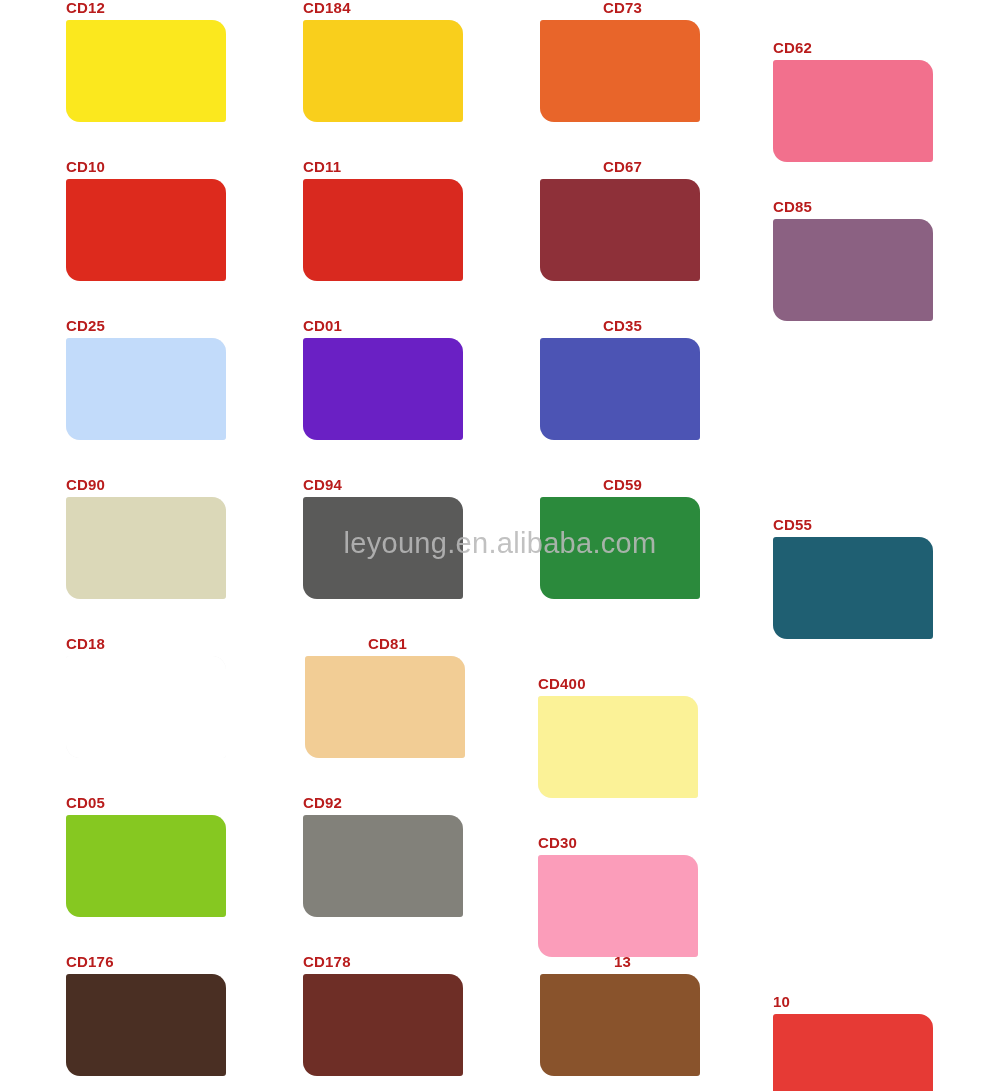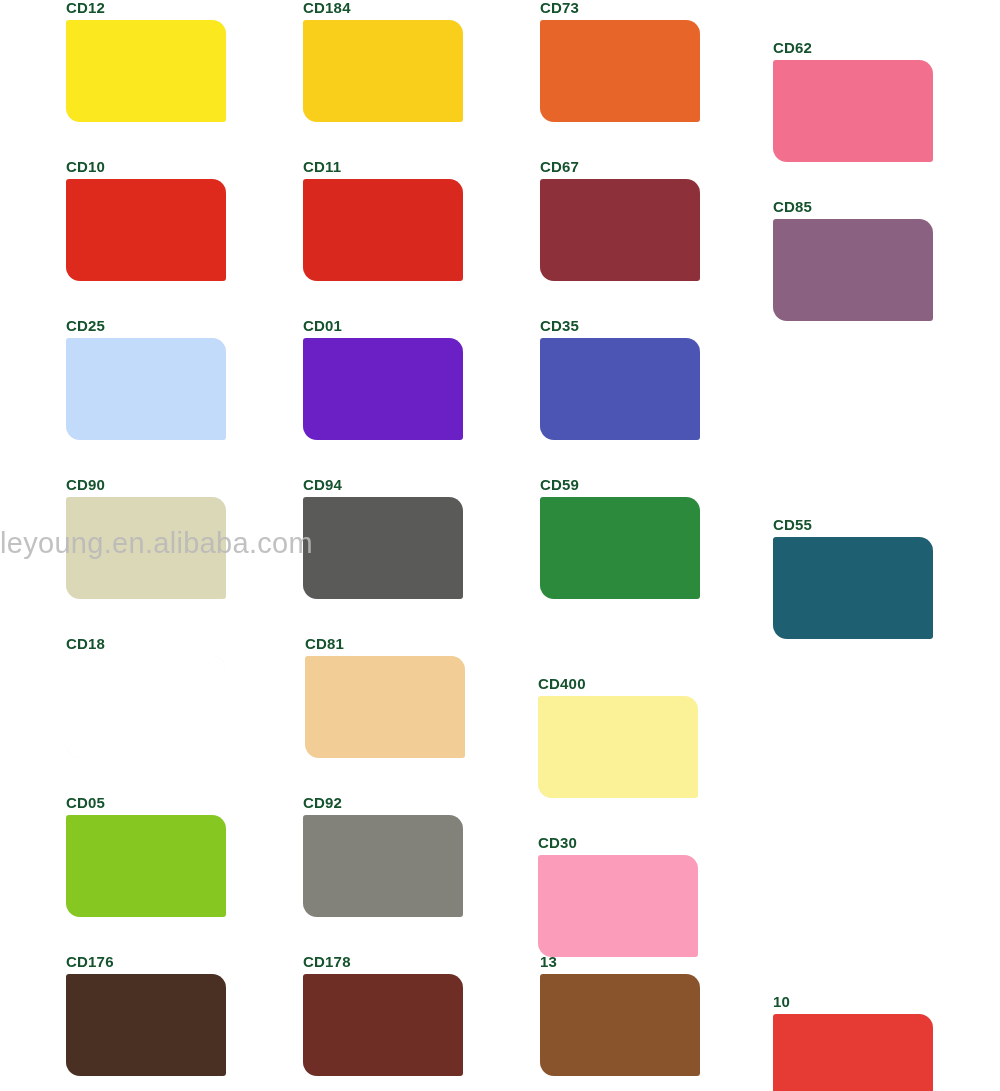--- a/index.html
+++ b/index.html
@@ -30,48 +30,49 @@
 
   .swatch-cell {
     width: 235px;
     box-sizing: border-box;
     position: relative;
   }
 
   .swatch-label {
     font-size: 15px;
     font-weight: bold;
-    color: #14532d;
+    color: #b91c1c;
     letter-spacing: 0.2px;
     line-height: 1;
     padding-left: 8px;
     height: 20px;
     display: block;
     white-space: nowrap;
   }
 
   .swatch-chip {
     width: 160px;
     height: 102px;
     margin-left: 8px;
     border-radius: 3px 14px 3px 14px;
     box-shadow: 0 0 0.5px rgba(0,0,0,0.06);
   }
 
   
   .col-0 { padding-left: 58px; }
   .col-1 { padding-left: 60px; }
-  .col-2 { padding-left: 62px; }
+  .col-2 { padding-left: 62px; text-align: center; }
   .col-3 { padding-left: 60px; margin-top: 40px; }
 
   #watermark {
     position: absolute;
     top: 527px;
     left: 0;
     width: 1000px;
+    text-align: center;
     font-family: "Liberation Sans", sans-serif;
     font-size: 29px;
     color: #b9b9b9;
     opacity: 0.88;
     letter-spacing: 0.3px;
     pointer-events: none;
     white-space: nowrap;
     z-index: 5;
     mix-blend-mode: normal;
   }

